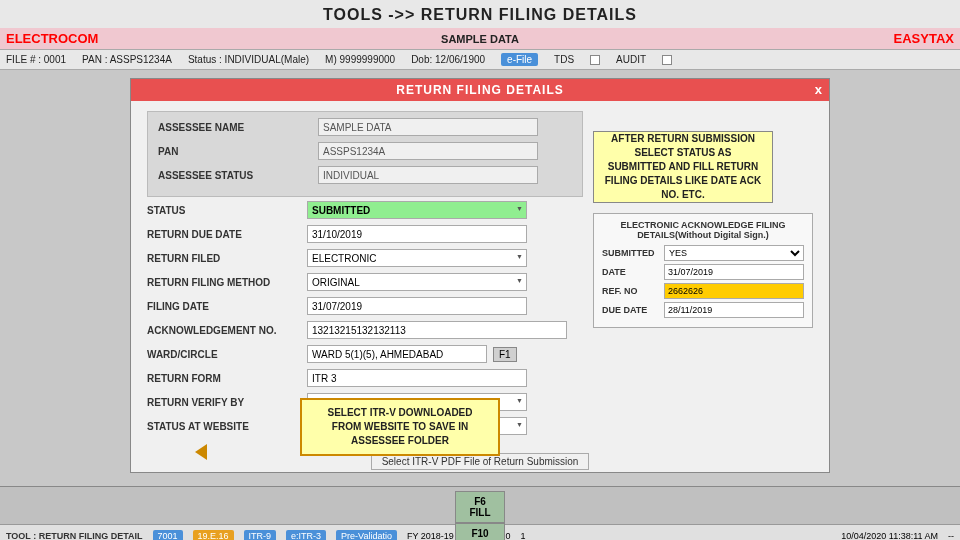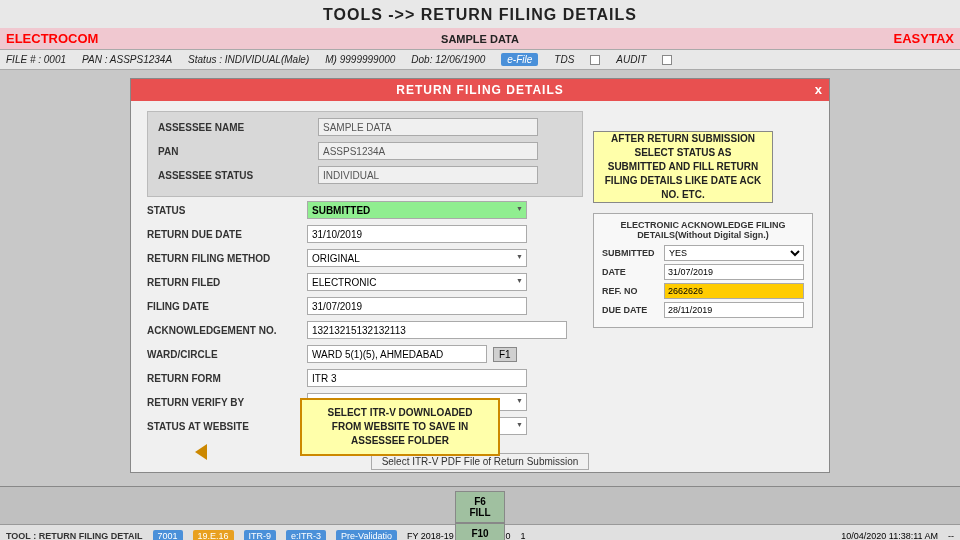--- a/index.html
+++ b/index.html
@@ -30,21 +30,21 @@
     .info-bar {
       display: flex;
       align-items: center;
       background: #e8e8e8;
       border-bottom: 1px solid #aaa;
       padding: 2px 6px;
       height: 20px;
       font-size: 10px;
       gap: 16px;
     }
-    .info-bar span { color: #222; font-style: italic; }
+    .info-bar span { color: #222; }
     .info-bar .e-file-btn {
       background: #4a90d9;
       color: white;
       padding: 1px 6px;
       border-radius: 2px;
       font-size: 10px;
       cursor: pointer;
     }
     .info-bar .tds-label { color: #222; }
     .info-bar .audit-label { color: #222; }
@@ -402,33 +402,33 @@
             </select>
           </div>
         </div>
 
         <div class="form-row">
           <span class="form-label">RETURN DUE DATE</span>
           <input class="form-input" value="31/10/2019" style="">
         </div>
 
         <div class="form-row">
+          <span class="form-label">RETURN FILED</span>
+          <div class="select-wrapper">
+            <select class="form-select" style="width:220px;">
+              <option>ELECTRONIC</option>
+            </select>
+          </div>
+        </div>
+
+        <div class="form-row">
           <span class="form-label">RETURN FILING METHOD</span>
           <div class="select-wrapper">
             <select class="form-select" style="width:220px;">
               <option>ORIGINAL</option>
-            </select>
-          </div>
-        </div>
-
-        <div class="form-row">
-          <span class="form-label">RETURN FILED</span>
-          <div class="select-wrapper">
-            <select class="form-select" style="width:220px;">
-              <option>ELECTRONIC</option>
             </select>
           </div>
         </div>
 
         <div class="form-row">
           <span class="form-label">FILING DATE</span>
           <input class="form-input" value="31/07/2019" style="">
         </div>
 
         <div class="form-row">

